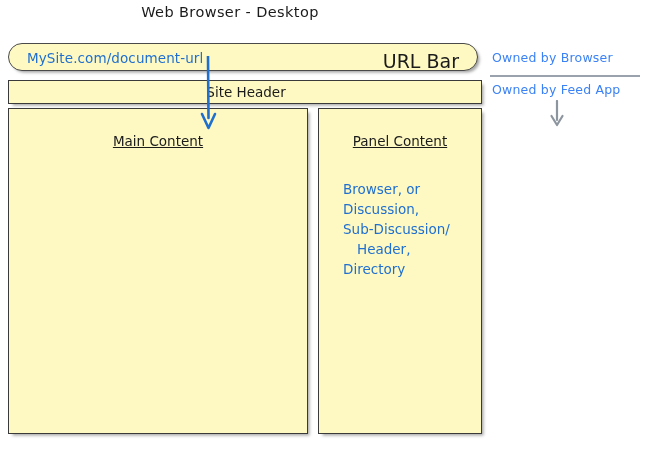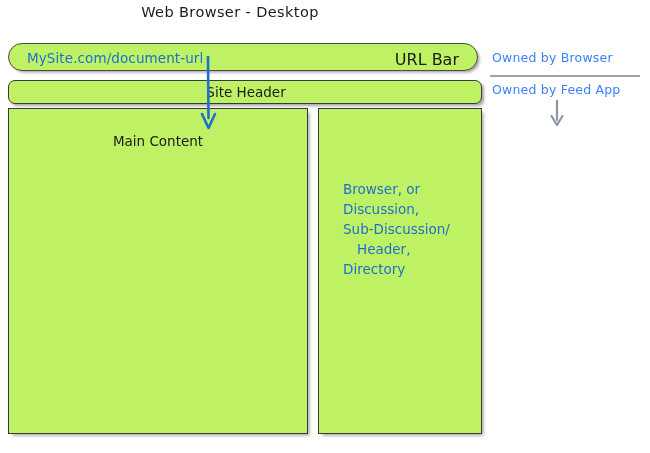--- a/index.html
+++ b/index.html
@@ -19,49 +19,49 @@
     text-align:center;
     font-size:14.5px;
     letter-spacing:.4px;
     color:#1b1b1b;
     white-space:nowrap;
   }
 
   
   .sketch-box{
     position:absolute;
-    background:#bef264;
+    background:#fef9c3;
     border:1.6px solid #3a3a3a;
     box-shadow:2.5px 2.5px 3px -1px rgba(90,90,90,.55);
     box-sizing:border-box;
   }
 
   
   .url-bar{
     left:8px;top:43px;width:470px;height:28px;
     border-radius:14px;
     border:1.6px solid #4a4a4a;
   }
   .url-text{
     position:absolute;left:18px;top:6px;
     font-size:13.5px;
     color:#1f6fd0;
     white-space:nowrap;
     letter-spacing:.1px;
   }
   .url-label{
     position:absolute;right:18px;top:6px;
-    font-size:16px;
+    font-size:19px;
     color:#1b1b1b;
     white-space:nowrap;
   }
 
   
   .site-header{
-    left:8px;top:80px;width:474px;height:24px;border-radius:7px;
+    left:8px;top:80px;width:474px;height:24px;
   }
   .site-header-label{
     position:absolute;left:0;top:3px;width:474px;
     text-align:center;
     font-size:13.5px;
     color:#1b1b1b;
   }
 
   
   .main-content{
@@ -69,20 +69,21 @@
   }
   .panel-content{
     left:318px;top:108px;width:164px;height:326px;
   }
 
   .col-title{
     position:absolute;left:0;top:24px;width:100%;
     text-align:center;
     font-size:13.5px;
     color:#1b1b1b;
+    text-decoration:underline;
   }
   .col-blue{
     position:absolute;
     font-size:13.5px;
     color:#1f6fd0;
     line-height:20px;
   }
   .main-blue{
     left:0;top:90px;width:100%;text-align:center;
   }
@@ -132,20 +133,21 @@
 
   <div class="sketch-box site-header">
     <span class="site-header-label">Site Header</span>
   </div>
 
   <div class="sketch-box main-content">
     <div class="col-title">Main Content</div>
   </div>
 
   <div class="sketch-box panel-content">
+    <div class="col-title">Panel Content</div>
     <div class="col-blue panel-blue">
       <div>Browser, or</div>
       <div>Discussion,</div>
       <div>Sub-Discussion/</div>
       <div class="indent">Header,</div>
       <div>Directory</div>
     </div>
   </div>
 
   <svg class="blue-arrow" viewBox="0 0 40 80">

